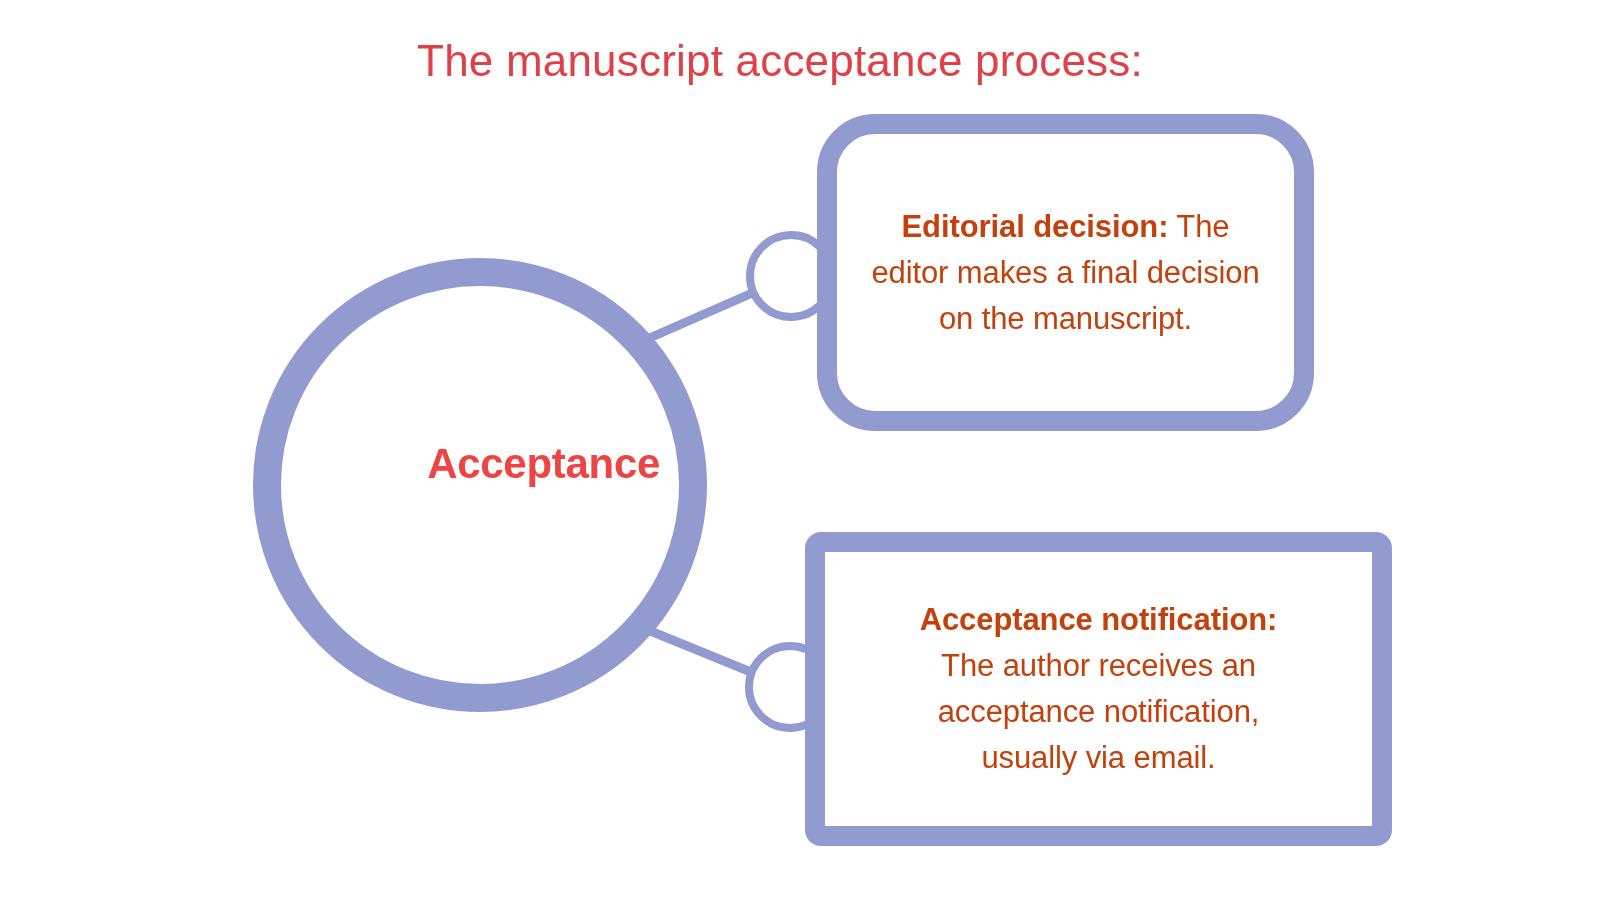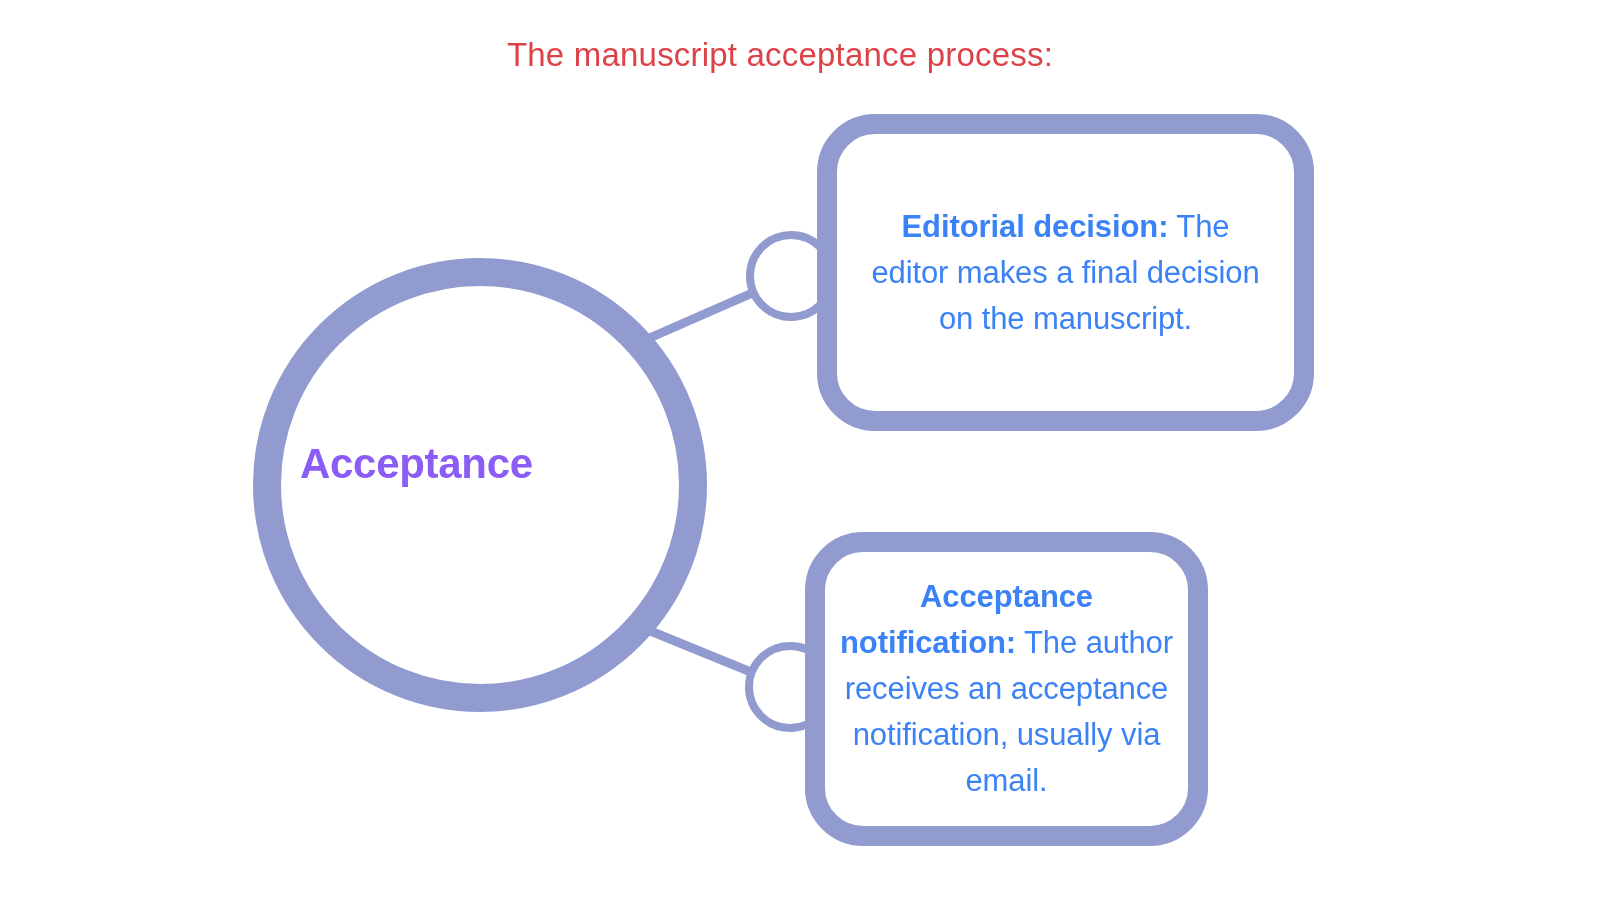--- a/index.html
+++ b/index.html
@@ -18,21 +18,21 @@
     overflow: hidden;
   }
 
   
   #diagram-title {
     position: absolute;
     left: 0;
     top: 36px;
     width: 1560px;
     text-align: center;
-    font-size: 33px;
+    font-size: 44px;
     font-weight: 400;
     letter-spacing: 0.2px;
     color: #dd4248;
     white-space: nowrap;
   }
 
   
   #vector-layer {
     position: absolute;
     left: 0;
@@ -40,25 +40,25 @@
     width: 1600px;
     height: 900px;
   }
 
   
   #hub-label {
     position: absolute;
     left: 300px;
     top: 430px;
     width: 360px;
-    text-align: left;
+    text-align: right;
     font-size: 42px;
     font-weight: 700;
     line-height: 68px;
-    color: #8b5cf6;
+    color: #ef4444;
     letter-spacing: -0.3px;
     pointer-events: none;
   }
 
   
   .callout {
     position: absolute;
     box-sizing: border-box;
     background: #ffffff;
     border: 20px solid #919bd0;
@@ -69,27 +69,28 @@
   }
   #callout-editorial-decision {
     left: 817px;
     top: 114px;
     width: 497px;
     height: 317px;
   }
   #callout-acceptance-notification {
     left: 805px;
     top: 532px;
-    width: 403px;
+    width: 587px;
     height: 314px;
+    border-radius: 16px;
   }
   .callout-text {
     font-size: 31px;
     line-height: 46px;
-    color: #3b82f6;
+    color: #c2410c;
     text-align: center;
     width: 400px;
     padding: 0 14px;
     letter-spacing: -0.1px;
   }
   .callout-text b {
     font-weight: 700;
   }
 </style>
 </head>

